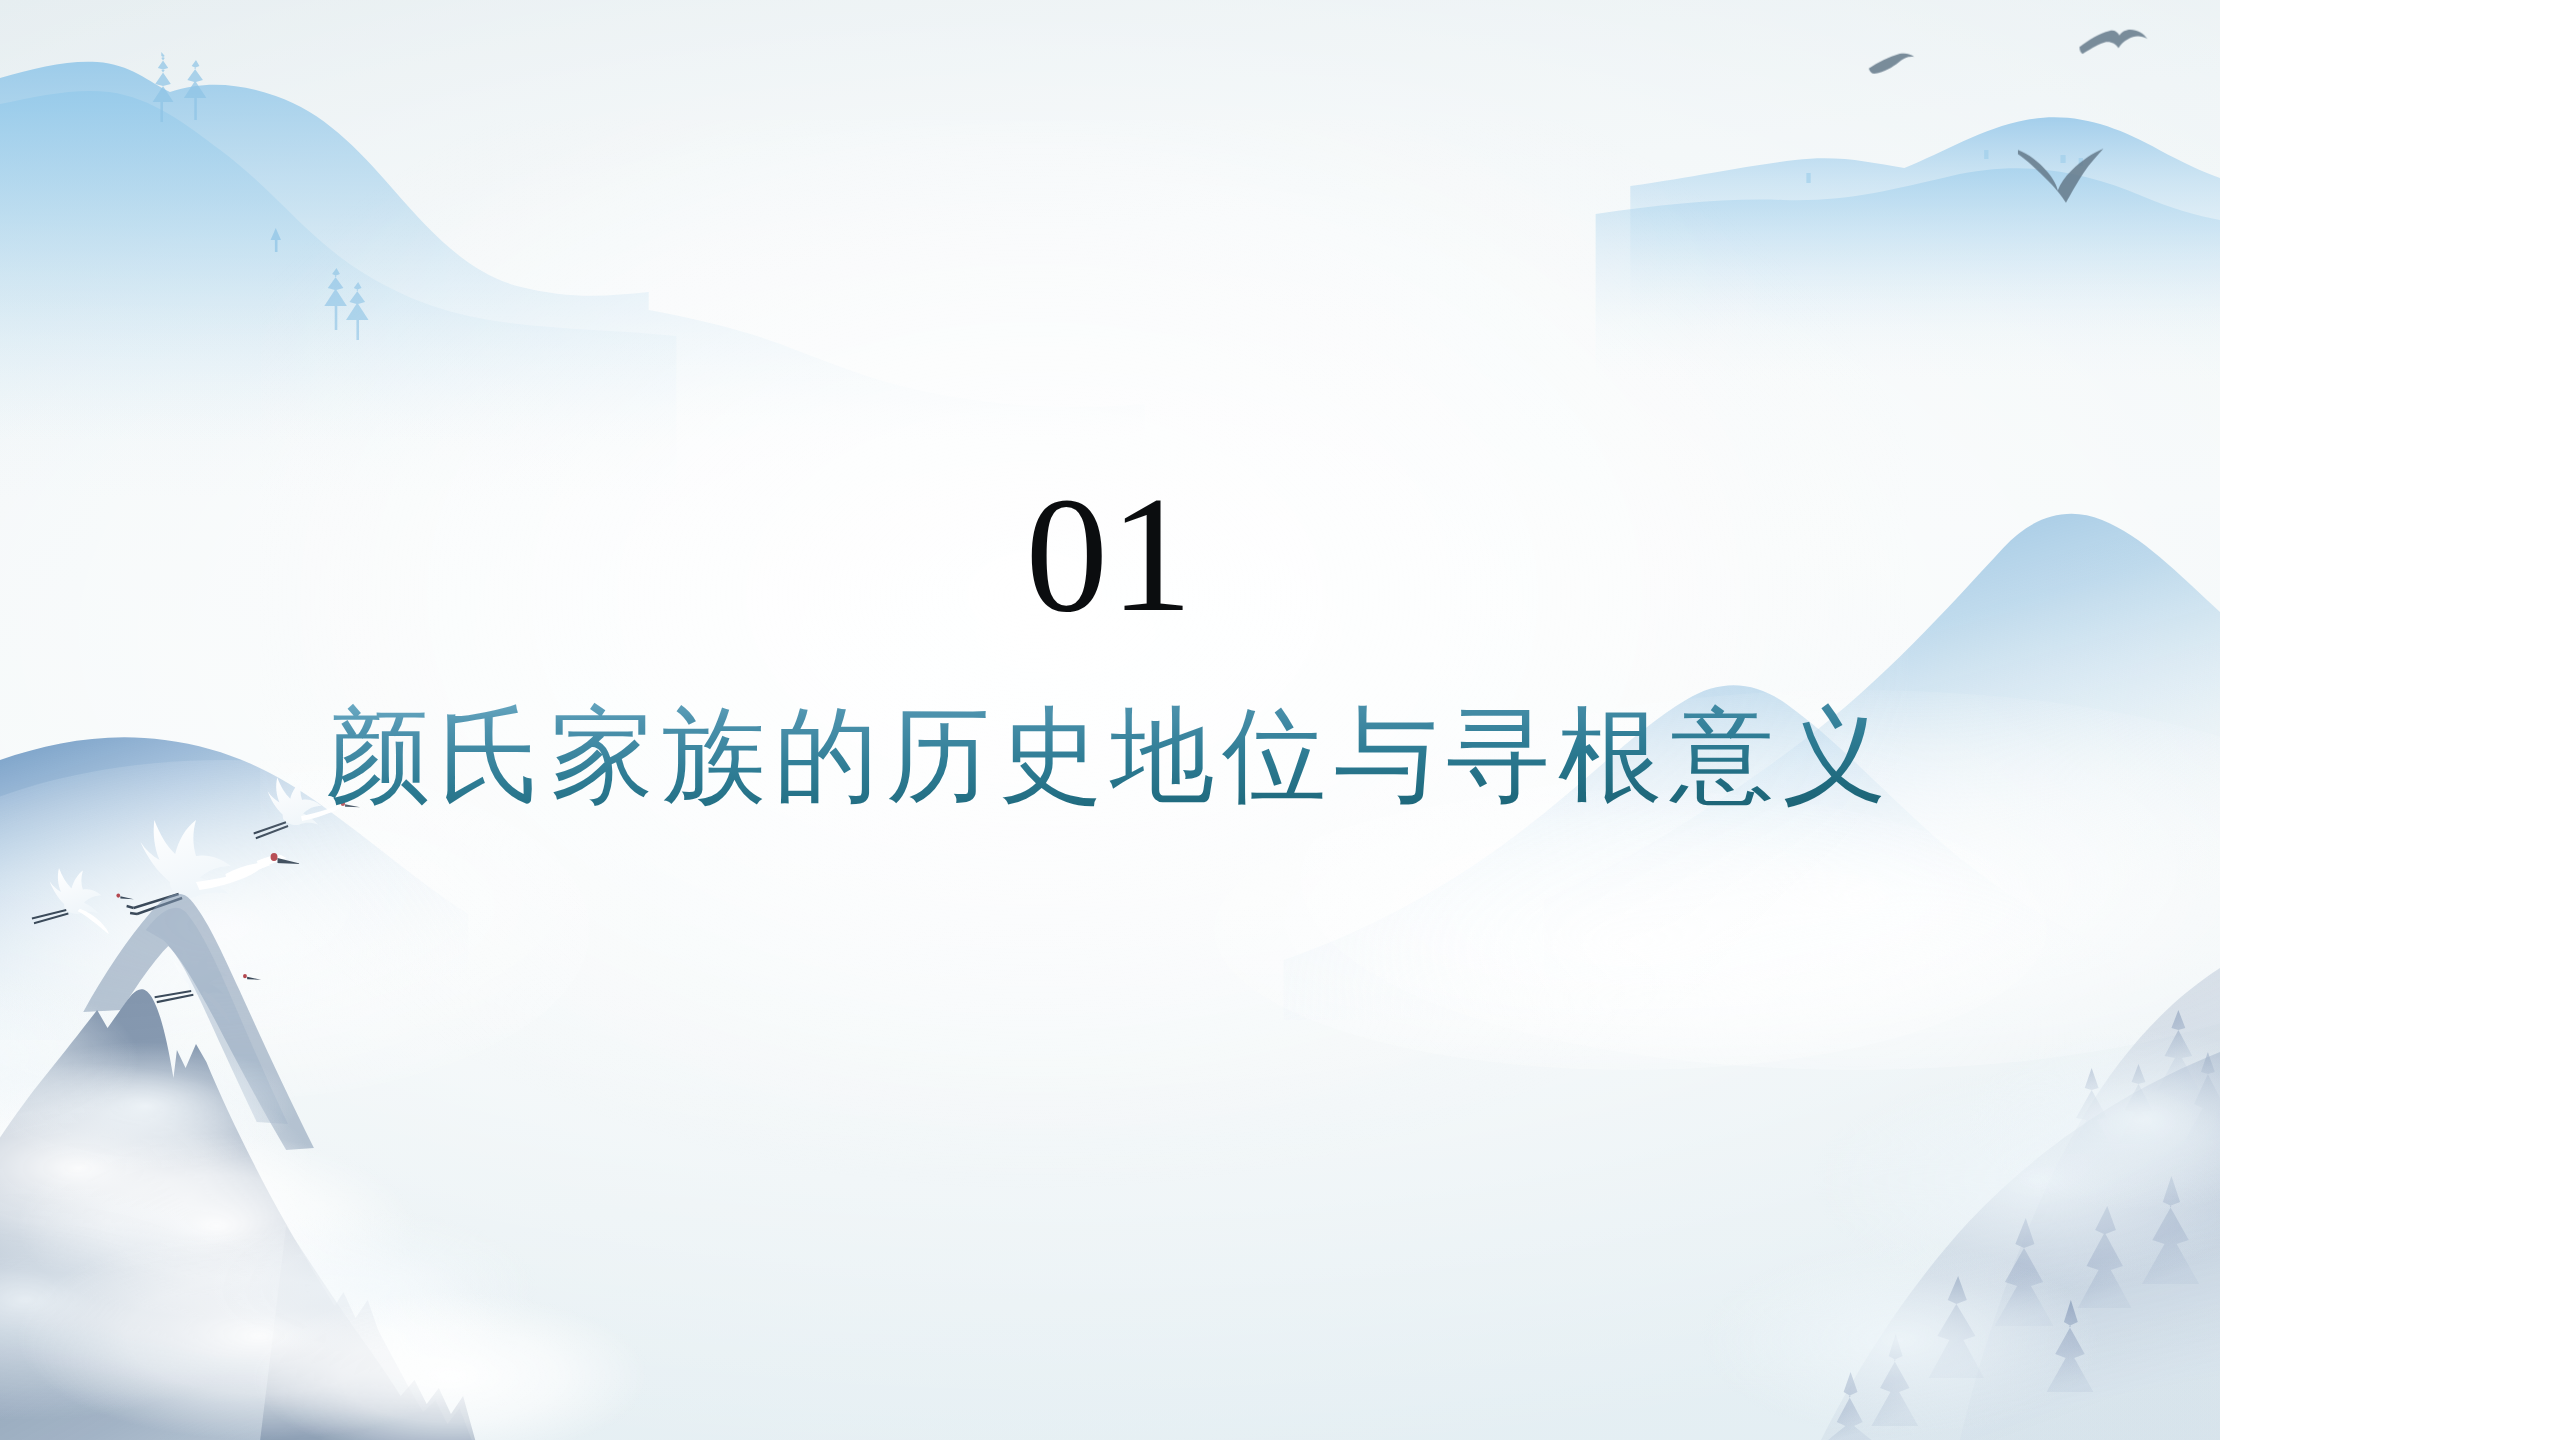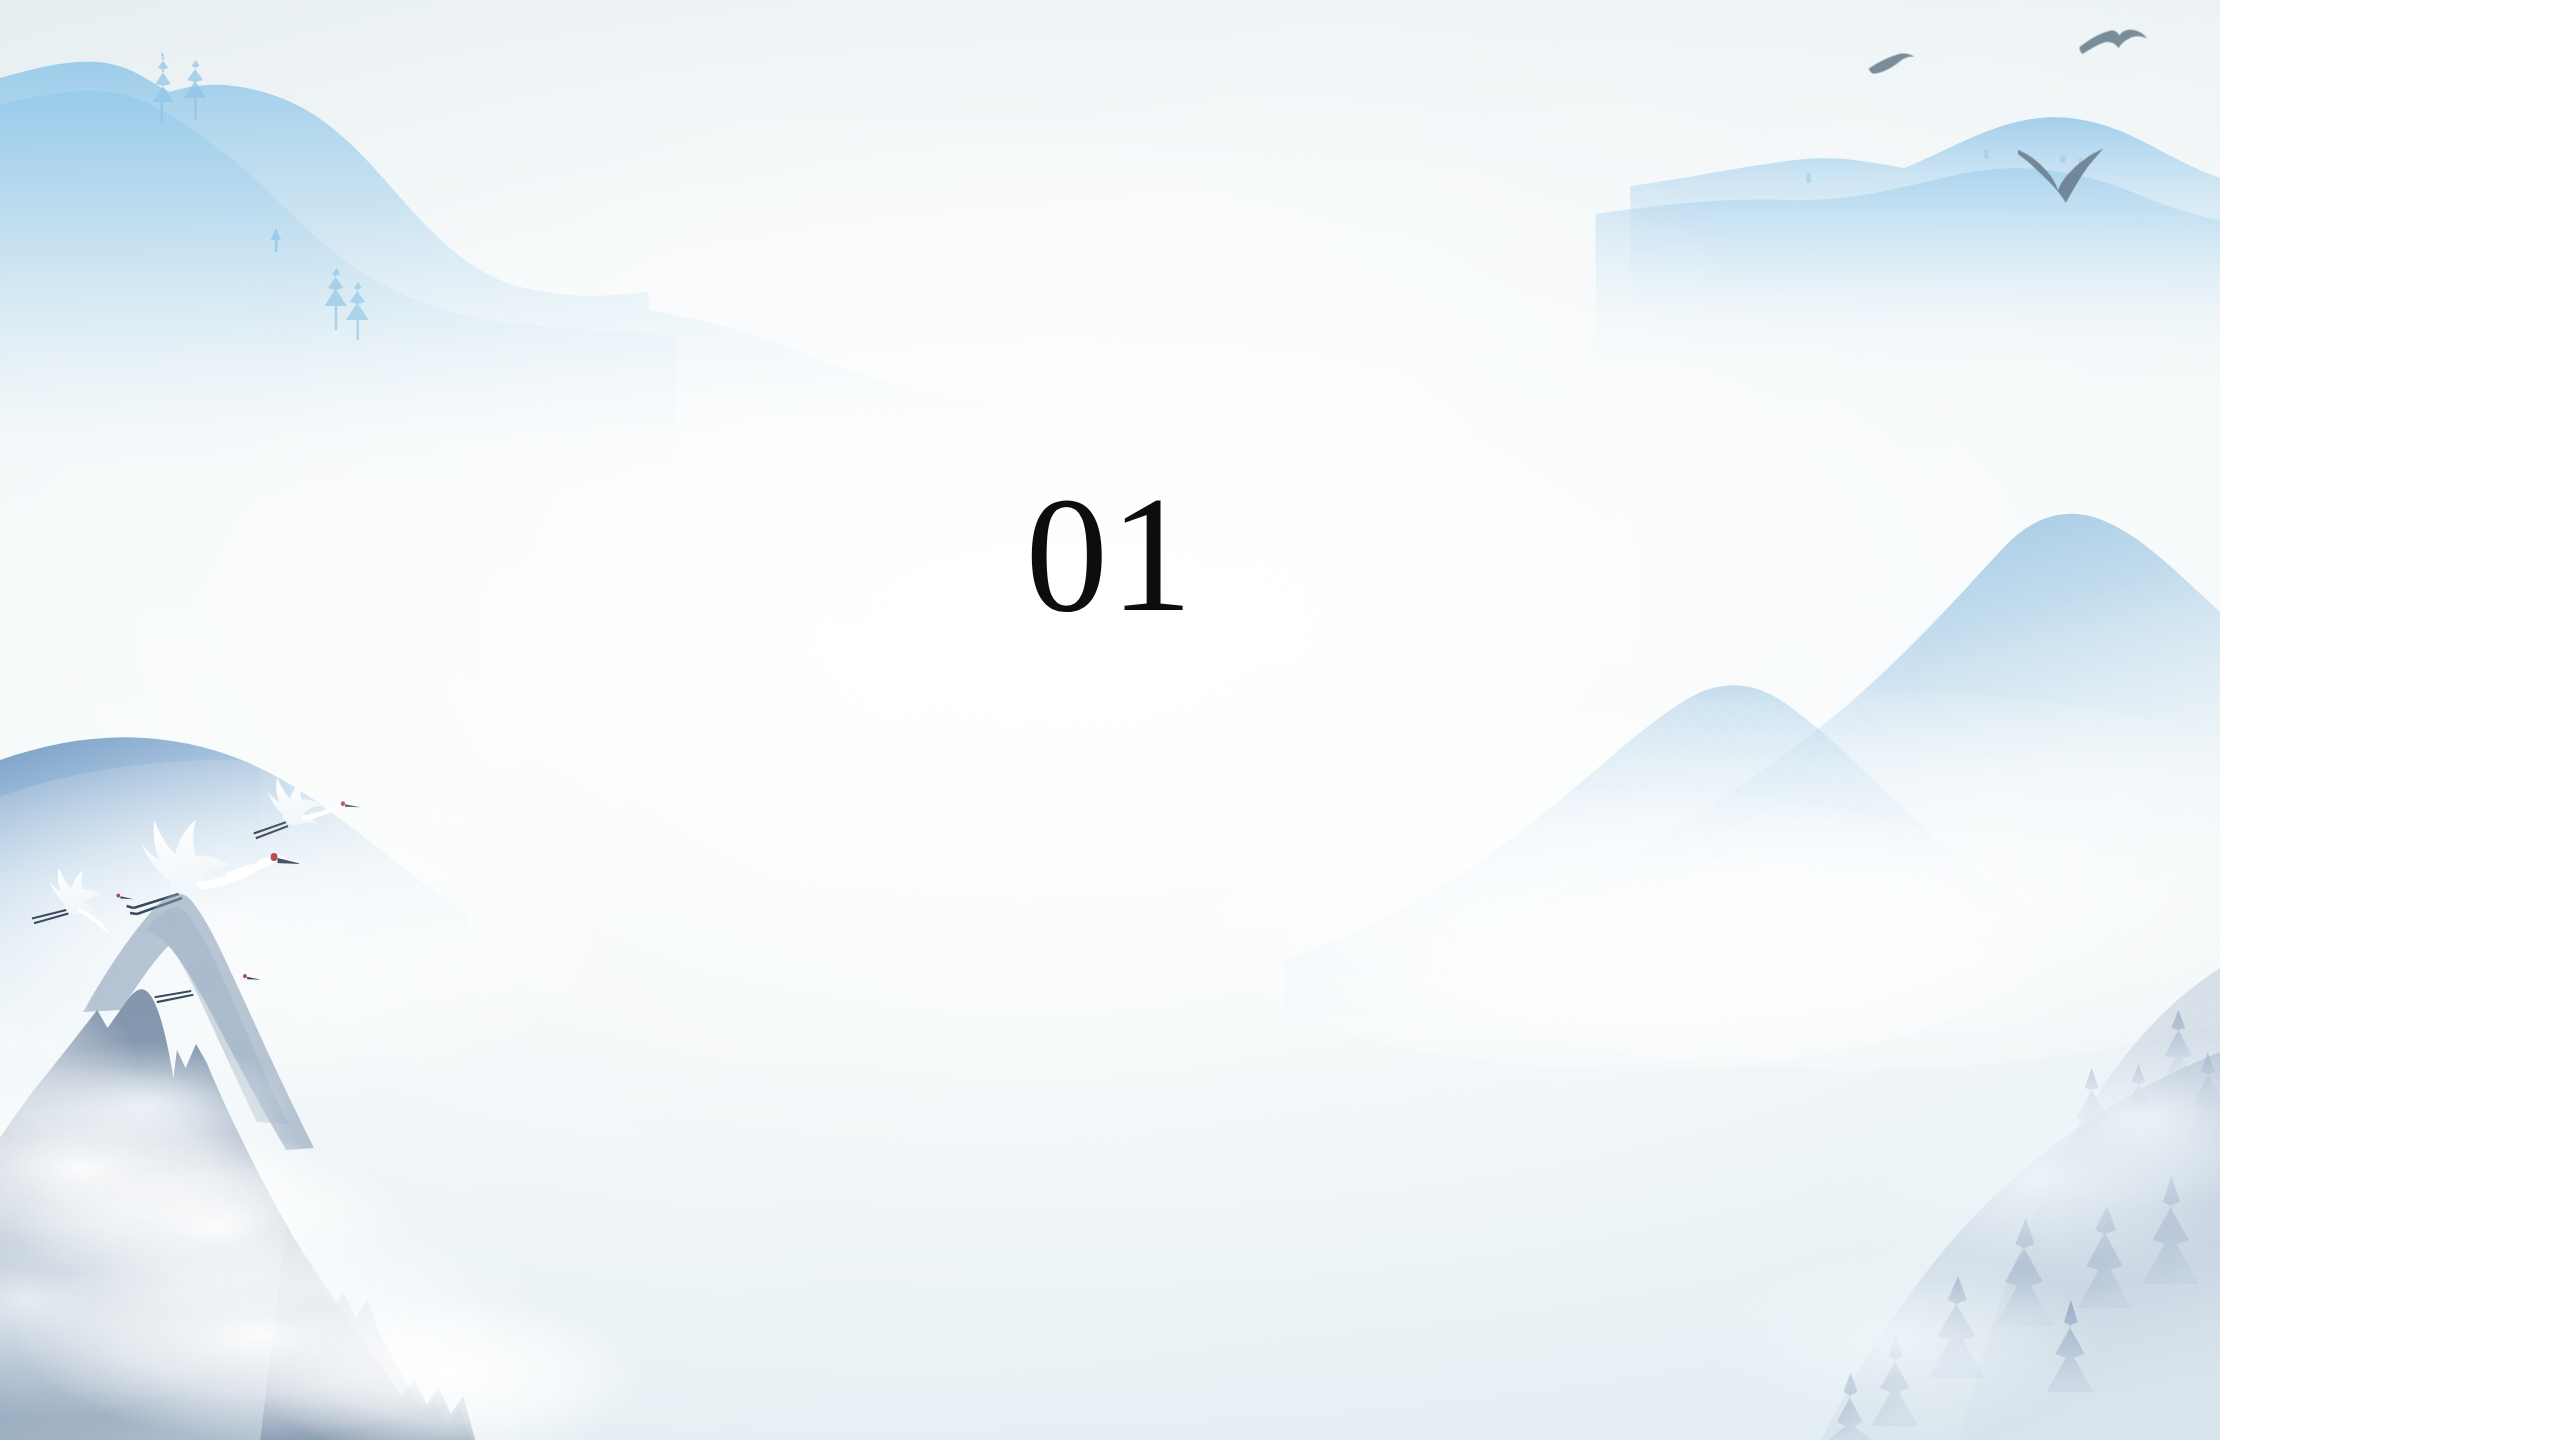--- a/index.html
+++ b/index.html
@@ -456,15 +456,16 @@
           <stop offset="55%" stop-color="#ffffff" stop-opacity="0.34"></stop>
           <stop offset="100%" stop-color="#ffffff" stop-opacity="0.0"></stop>
         </radialGradient>
       </defs>
       <rect x="300" y="120" width="1900" height="1080" fill="url(#centerGlow)"></rect>
     </svg>
   </div>
 
   <div class="content">
     <div class="section-number">01</div>
+    <div class="section-title">颜氏家族的历史地位与寻根意义</div>
   </div>
 
 </div>
 
 </body></html>

